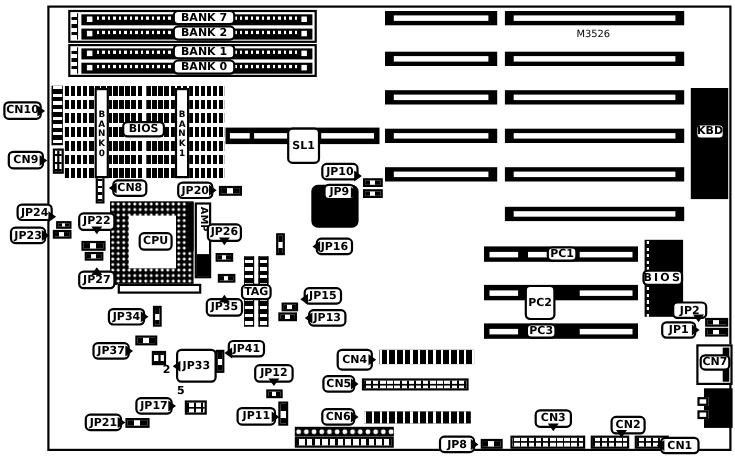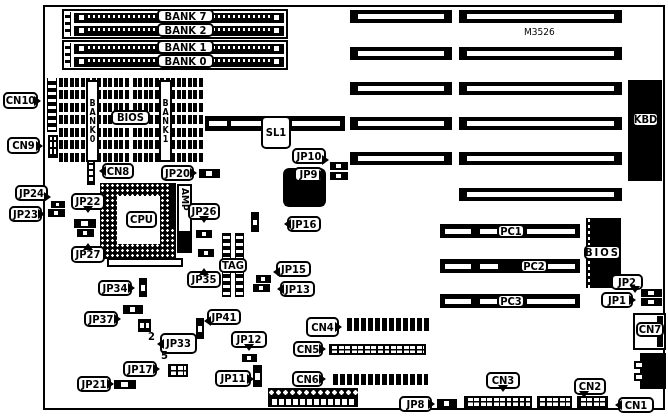--- a/index.html
+++ b/index.html
@@ -237,29 +237,29 @@
       <div class="sg" style="left:87px;width:48px"></div>
   </div>
   <div class="lbl" style="left:497px;top:224px;width:28px;height:14px">
       <span>PC1</span>
     </div>
   <div class="slotseg" style="left:440px;top:259px;width:140px;height:14px">
     <div class="sg" style="left:5px;width:26px"></div>
       <div class="sg" style="left:40px;width:18px"></div>
       <div class="sg" style="left:87px;width:48px"></div>
   </div>
-  <div class="lbl" style="left:520px;top:259px;width:28px;height:14px">
+  <div class="lbl" style="left:477px;top:259px;width:28px;height:32px">
       <span>PC2</span>
     </div>
   <div class="slotseg" style="left:440px;top:294px;width:140px;height:14px">
     <div class="sg" style="left:5px;width:26px"></div>
       <div class="sg" style="left:40px;width:18px"></div>
       <div class="sg" style="left:87px;width:48px"></div>
   </div>
-  <div class="lbl" style="left:497px;top:294px;width:28px;height:14px">
+  <div class="lbl" style="left:478px;top:294px;width:28px;height:14px">
       <span>PC3</span>
     </div>
 
   <div class="blk" style="left:586px;top:218px;width:35px;height:70px">
     <div style="position:absolute;left:2px;top:0;width:2px;height:100%;background:repeating-linear-gradient(0deg,#fff 0 3px,transparent 3px 6px)"></div>
   </div>
   <div class="lbl" style="left:584px;top:245px;width:37px;height:15px;letter-spacing:2px">
       <span>BIOS</span>
     </div>
   <div class="lbl" style="left:611px;top:274px;width:32px;height:16px">
@@ -305,42 +305,42 @@
   <div class="lbl" style="left:399px;top:396px;width:33px;height:16px">
       <span>JP8</span>
       <i class="tl tl-r"></i>
     </div>
   <div class="jmph" style="left:437px;top:399px;width:20px;height:9px"></div>
   <div class="lbl" style="left:486px;top:372px;width:34px;height:17px">
       <span>CN3</span>
       <i class="tl tl-d"></i>
     </div>
   <div class="ladder" style="left:464px;top:396px;width:68px;height:12px"></div>
-  <div class="lbl" style="left:574px;top:378px;width:32px;height:17px">
+  <div class="lbl" style="left:555px;top:378px;width:32px;height:17px">
       <span>CN2</span>
       <i class="tl tl-d" style="left:30%"></i>
     </div>
   <div class="ladder" style="left:537px;top:396px;width:35px;height:12px"></div>
-  <div class="lbl" style="left:618px;top:397px;width:36px;height:16px">
+  <div class="lbl" style="left:600px;top:397px;width:36px;height:16px">
       <span>CN1</span>
       <i class="tl tl-l"></i>
     </div>
   <div class="ladder" style="left:577px;top:396px;width:31px;height:12px"></div>
 
   <div class="lbl" style="left:98px;top:280px;width:34px;height:16px">
       <span>JP34</span>
       <i class="tl tl-r"></i>
     </div>
   <div class="jmpv" style="left:139px;top:278px;width:8px;height:19px"></div>
   <div class="lbl" style="left:84px;top:311px;width:34px;height:16px">
       <span>JP37</span>
       <i class="tl tl-r"></i>
     </div>
   <div class="jmph" style="left:123px;top:305px;width:20px;height:9px"></div>
-  <div class="lbl" style="left:160px;top:333px;width:37px;height:21px">
+  <div class="lbl" style="left:160px;top:317px;width:37px;height:31px">
       <span>JP33</span>
       <i class="tl tl-l"></i>
     </div>
   <div class="grid23" style="left:138px;top:319px;width:13px;height:13px"></div>
   <div class="num" style="left:148px;top:331px">2</div>
   <div class="lbl" style="left:207px;top:309px;width:34px;height:16px">
       <span>JP41</span>
       <i class="tl tl-l" style="top:80%"></i>
     </div>
   <div class="jmpv" style="left:196px;top:318px;width:8px;height:21px"></div>

